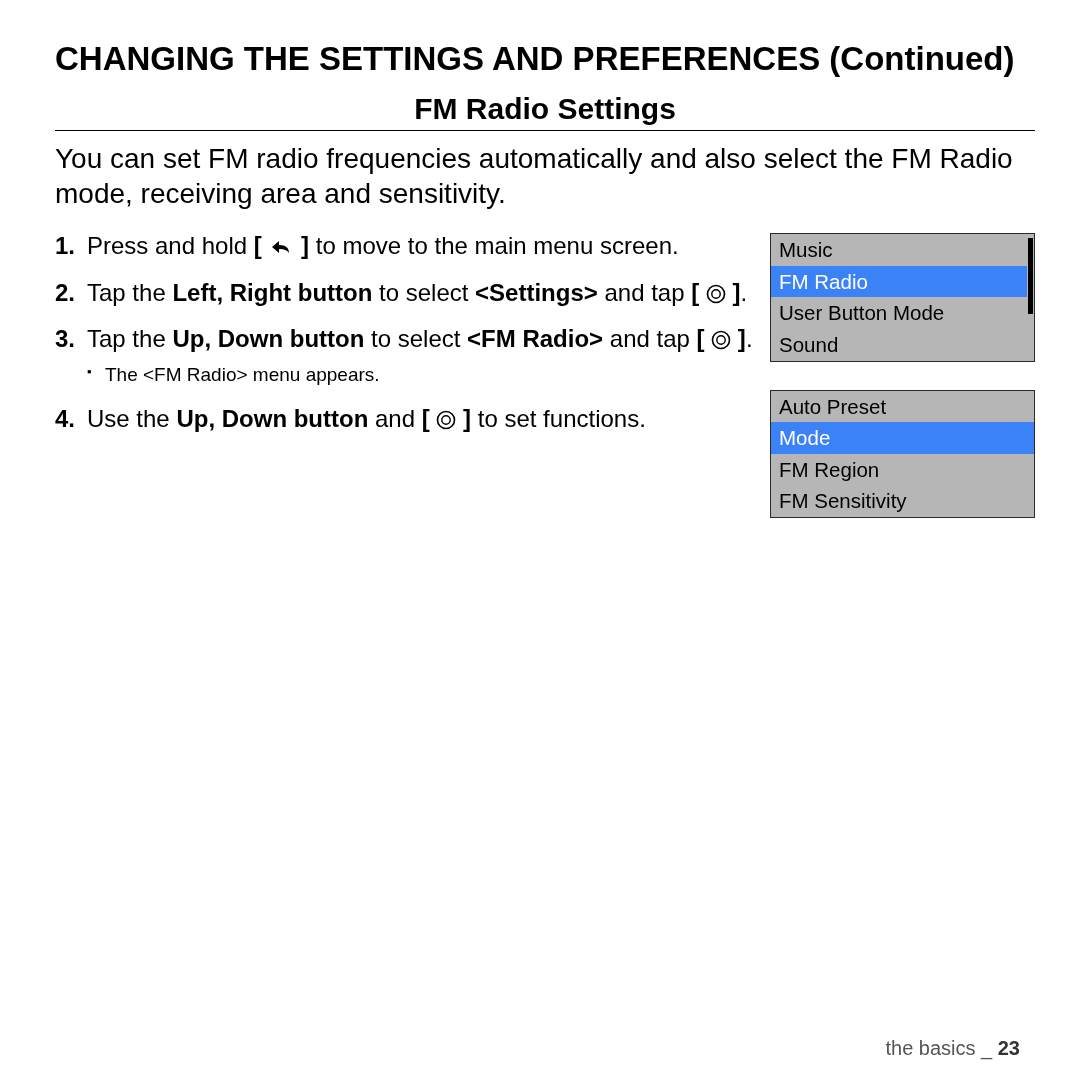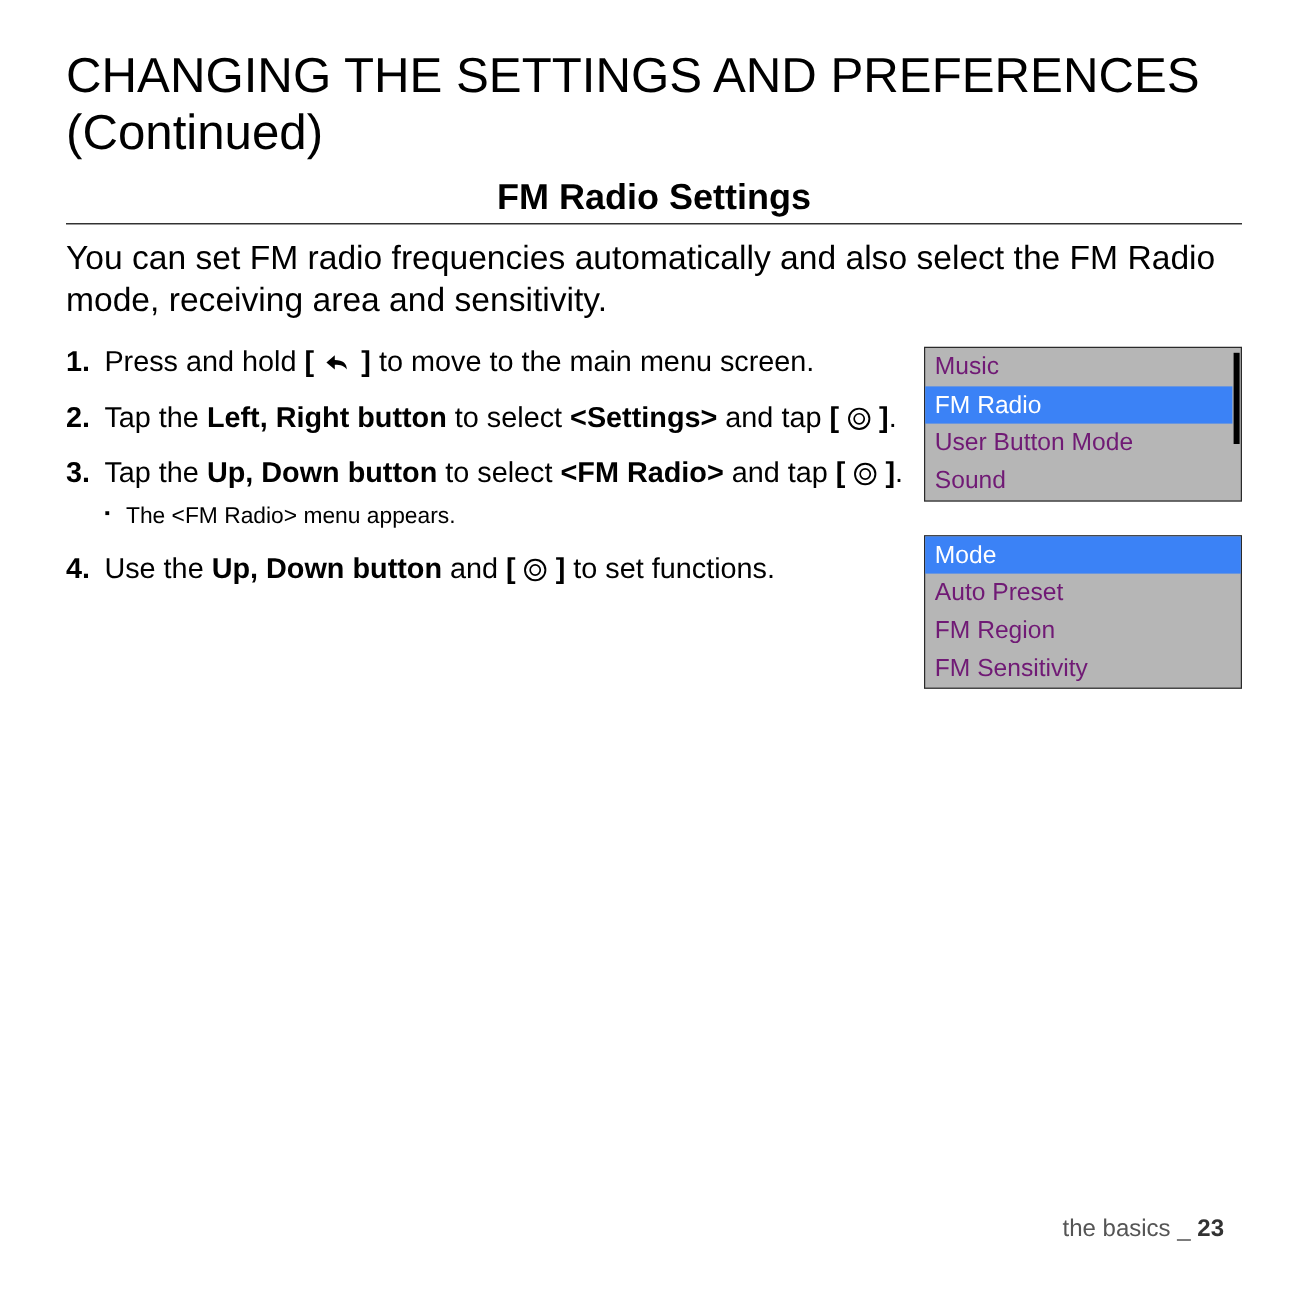--- a/index.html
+++ b/index.html
@@ -5,22 +5,22 @@
   * { box-sizing: border-box; margin: 0; padding: 0; }
   html, body { width: 1080px; height: 1080px; }
   body {
     font-family: Arial, Helvetica, sans-serif;
     background: #ffffff;
     color: #000000;
     padding: 40px 45px 30px 55px;
     position: relative;
   }
   .page-title {
-    font-size: 41px;
-    font-weight: normal;
+    font-size: 33px;
+    font-weight: bold;
     letter-spacing: 0px;
     margin-bottom: 14px;
   }
   .section-title {
     font-size: 30px;
     font-weight: bold;
     border-bottom: 1.5px solid #000;
     padding-bottom: 4px;
     margin-bottom: 10px;
     text-align: center;
@@ -86,21 +86,21 @@
   .panel {
     background: #b6b6b6;
     border: 1px solid #2a2a2a;
     margin-bottom: 28px;
     position: relative;
   }
   .panel-row {
     font-size: 20.5px;
     padding: 3px 8px 2px 8px;
     line-height: 1.3;
-    color: #701a75;
+    color: #000000;
     position: relative;
   }
   .panel-row.selected {
     background: #3b82f6;
     color: #fff;
   }
   .panel.with-scroll { padding-right: 7px; }
   .panel .scrollbar {
     position: absolute;
     right: 1px;
@@ -110,21 +110,21 @@
     background: #000;
   }
   .panel .scrollbar.short {
     top: 4px;
     height: 60%;
     bottom: auto;
   }
 
   .footer {
     position: absolute;
-    bottom: 44px;
+    bottom: 20px;
     right: 60px;
     font-size: 20px;
     color: #555;
   }
   .footer .pg { font-weight: bold; color: #333; }
 </style>
 </head>
 <body>
 
 <h1 class="page-title">CHANGING THE SETTINGS AND PREFERENCES (Continued)</h1>
@@ -181,22 +181,22 @@
   <div class="panels-col">
     <div class="panel with-scroll">
       <div class="panel-row">Music</div>
       <div class="panel-row selected">FM Radio</div>
       <div class="panel-row">User Button Mode</div>
       <div class="panel-row">Sound</div>
       <div class="scrollbar short"></div>
     </div>
 
     <div class="panel">
+      <div class="panel-row">Auto Preset</div>
       <div class="panel-row selected">Mode</div>
-      <div class="panel-row">Auto Preset</div>
       <div class="panel-row">FM Region</div>
       <div class="panel-row">FM Sensitivity</div>
     </div>
   </div>
 </div>
 
 <div class="footer">
   <span>the basics _ </span><span class="pg">23</span>
 </div>
 

